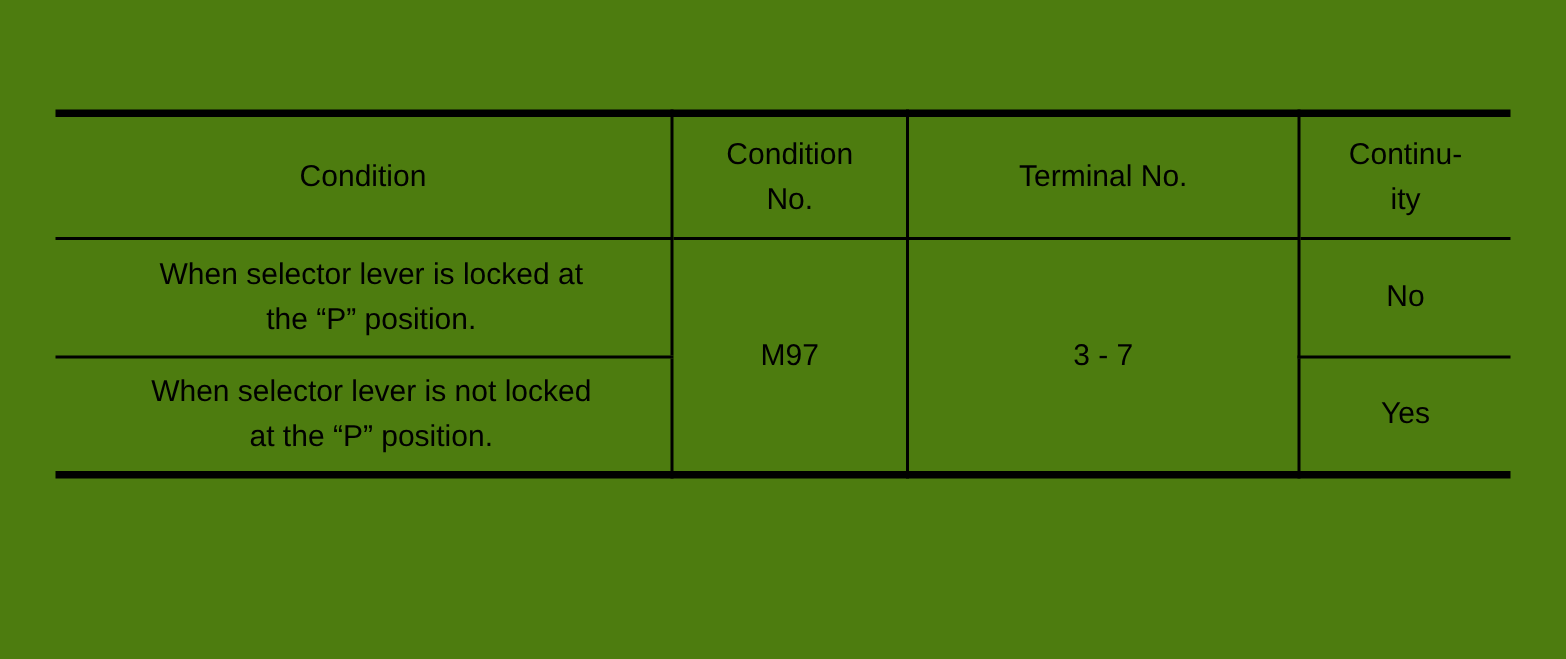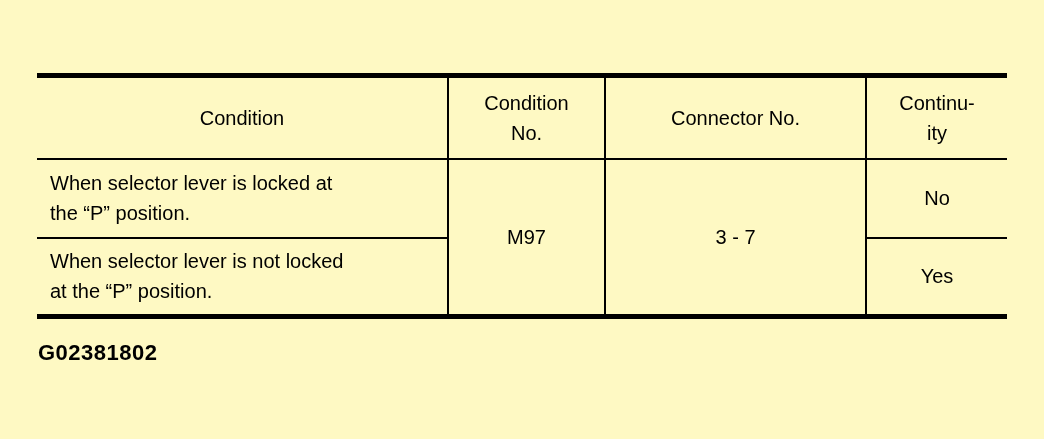--- a/index.html
+++ b/index.html
@@ -4,21 +4,21 @@
 <style>
   html, body {
     margin: 0;
     padding: 0;
     background: #ffffff;
   }
   .page {
     position: relative;
     width: 1044px;
     height: 439px;
-    background: #fef9c3;
+    background: #4d7c0f;
     font-family: "Liberation Sans", sans-serif;
     color: #000000;
     overflow: hidden;
   }
   table.continuity-table {
     position: absolute;
     left: 37px;
     top: 73px;
     width: 970px;
     border-collapse: collapse;
@@ -51,21 +51,21 @@
   }
   
   .v-sep {
     border-left: 2px solid #000000;
   }
   
   .row-sep {
     border-bottom: 2px solid #000000;
   }
   td.cell-condition {
-    text-align: left;
+    text-align: center;
     padding-left: 13px;
     padding-right: 2px;
     margin-top: 24px;
   }
   .figure-id {
     position: absolute;
     left: 38px;
     top: 340px;
     font-size: 22px;
     font-weight: bold;
@@ -83,36 +83,35 @@
       <col class="col-condition">
       <col class="col-connector">
       <col class="col-terminal">
       <col class="col-continuity">
     </colgroup>
     <thead>
       <tr>
         <th>Condition</th>
         <th class="v-sep">Condition
 No.</th>
-        <th class="v-sep">Connector No.</th>
+        <th class="v-sep">Terminal No.</th>
         <th class="v-sep">Continu-
 ity</th>
       </tr>
     </thead>
     <tbody>
       <tr>
         <td class="cell-condition row-sep">When selector lever is locked at
 the “P” position.</td>
         <td class="v-sep" rowspan="2">M97</td>
         <td class="v-sep" rowspan="2">3 - 7</td>
         <td class="v-sep row-sep">No</td>
       </tr>
       <tr>
         <td class="cell-condition">When selector lever is not locked
 at the “P” position.</td>
         <td class="v-sep">Yes</td>
       </tr>
     </tbody>
   </table>
 
-  <div class="figure-id">G02381802</div>
 
 </div>
 
 </body></html>

